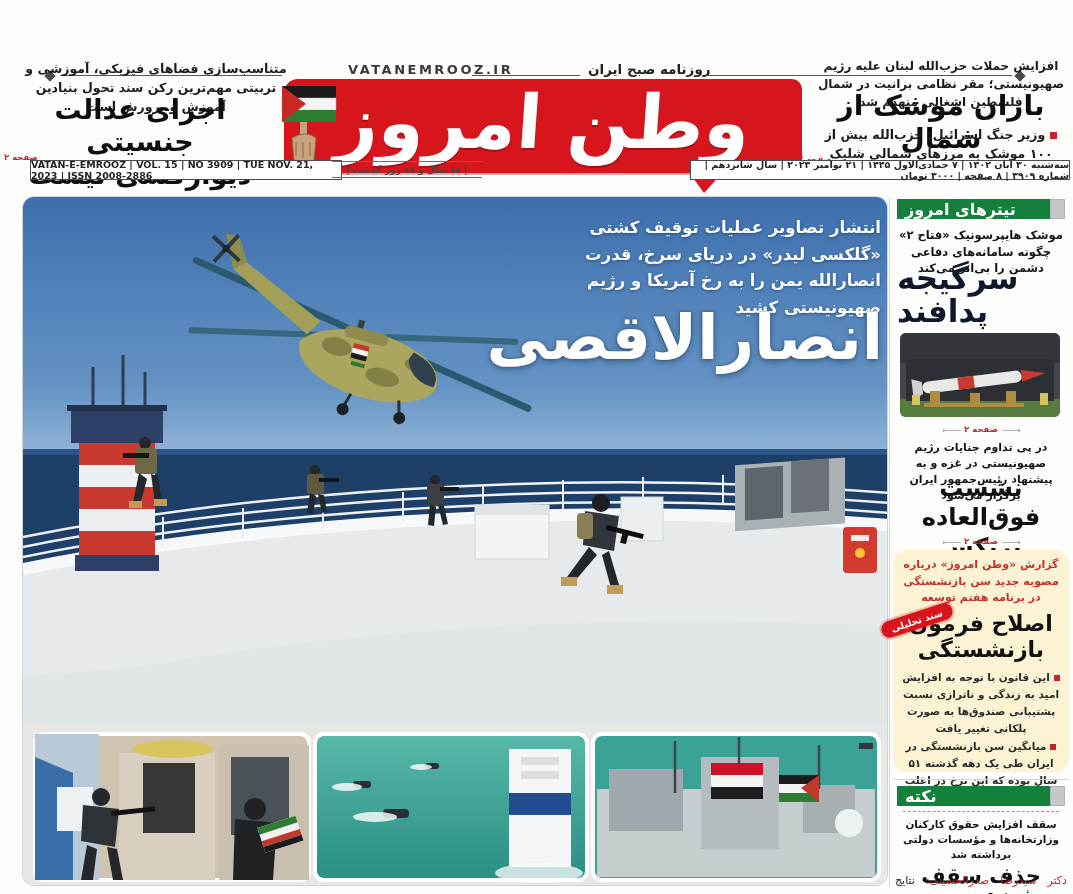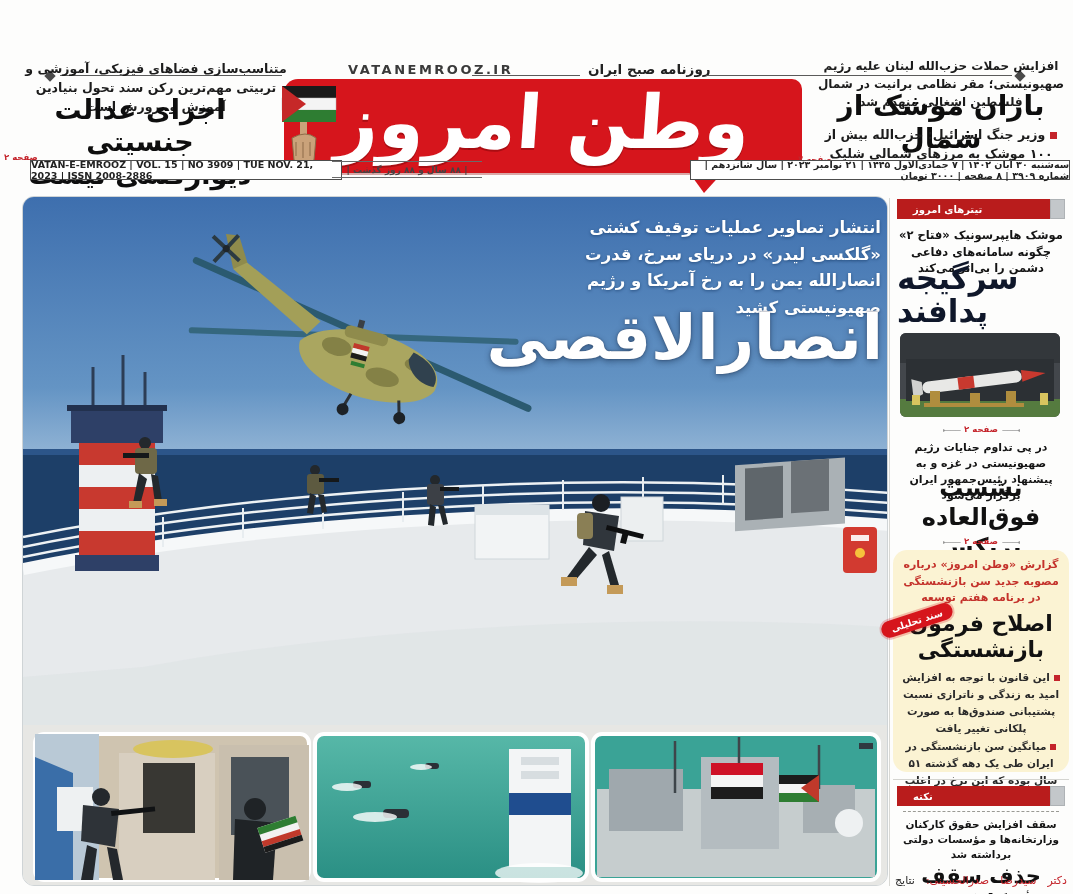--- a/index.html
+++ b/index.html
@@ -52,22 +52,22 @@
   #main-frame { left:22px; top:196px; width:866px; height:690px;
      border-radius:12px; overflow:hidden; border:1px solid #cfd4d6; background:#e9ecee; }
   .overlay-kicker { color:#fff; font-weight:bold; font-size:16.5px; line-height:1.62;
      text-align:right; text-shadow:0 1px 3px rgba(10,40,80,.55); }
   .overlay-headline { color:#fff; font-weight:900; font-size:62px; text-align:center;
      letter-spacing:-1px; text-shadow:0 2px 6px rgba(10,30,60,.45), 0 0 2px rgba(30,30,50,.5); }
   .overlay-sub { color:#fff; font-weight:bold; font-size:15px; line-height:1.75;
      text-align:center; text-shadow:0 1px 3px rgba(10,40,80,.55); }
 
   
-  .sb-banner { background:#b91c1c; color:#fff; font-size:10px; font-weight:bold;
-     display:flex; align-items:center; justify-content:flex-start; padding:0 16px; height:20px; }
+  .sb-banner { background:#15803d; color:#fff; font-size:16px; font-weight:bold;
+     display:flex; align-items:center; justify-content:flex-start; padding:0 8px; height:20px; }
   .sb-banner-sq { width:15px; height:20px; background:#c3c7ca; border:1px solid #aeb2b5; }
   .sb-kicker { font-size:11.5px; font-weight:bold; color:#141414; text-align:center; line-height:1.45; }
   .sb-kicker-red { font-size:11px; font-weight:bold; color:#c4322b; text-align:center; line-height:1.5; }
   .sb-hl-red { color:#0f172a; font-weight:900; text-align:left; line-height:1.08; font-size:31px; }
   .sb-hl-blk { color:#111; font-weight:900; text-align:center; line-height:1.22; font-size:24px; }
   .cream-box { background:#fbf3d3; border-radius:14px; }
   .bullet { font-size:10.5px; font-weight:bold; color:#2a2a2a; line-height:1.6; text-align:center; }
   .bullet::before { content:""; display:inline-block; width:6px; height:6px; background:#c4242b; margin-left:4px; }
   .dashed-sep { border-top:1.5px dashed #9a9a94; }
   .stamp { background:#d6151c; color:#fff; font-size:9.5px; font-weight:bold;

